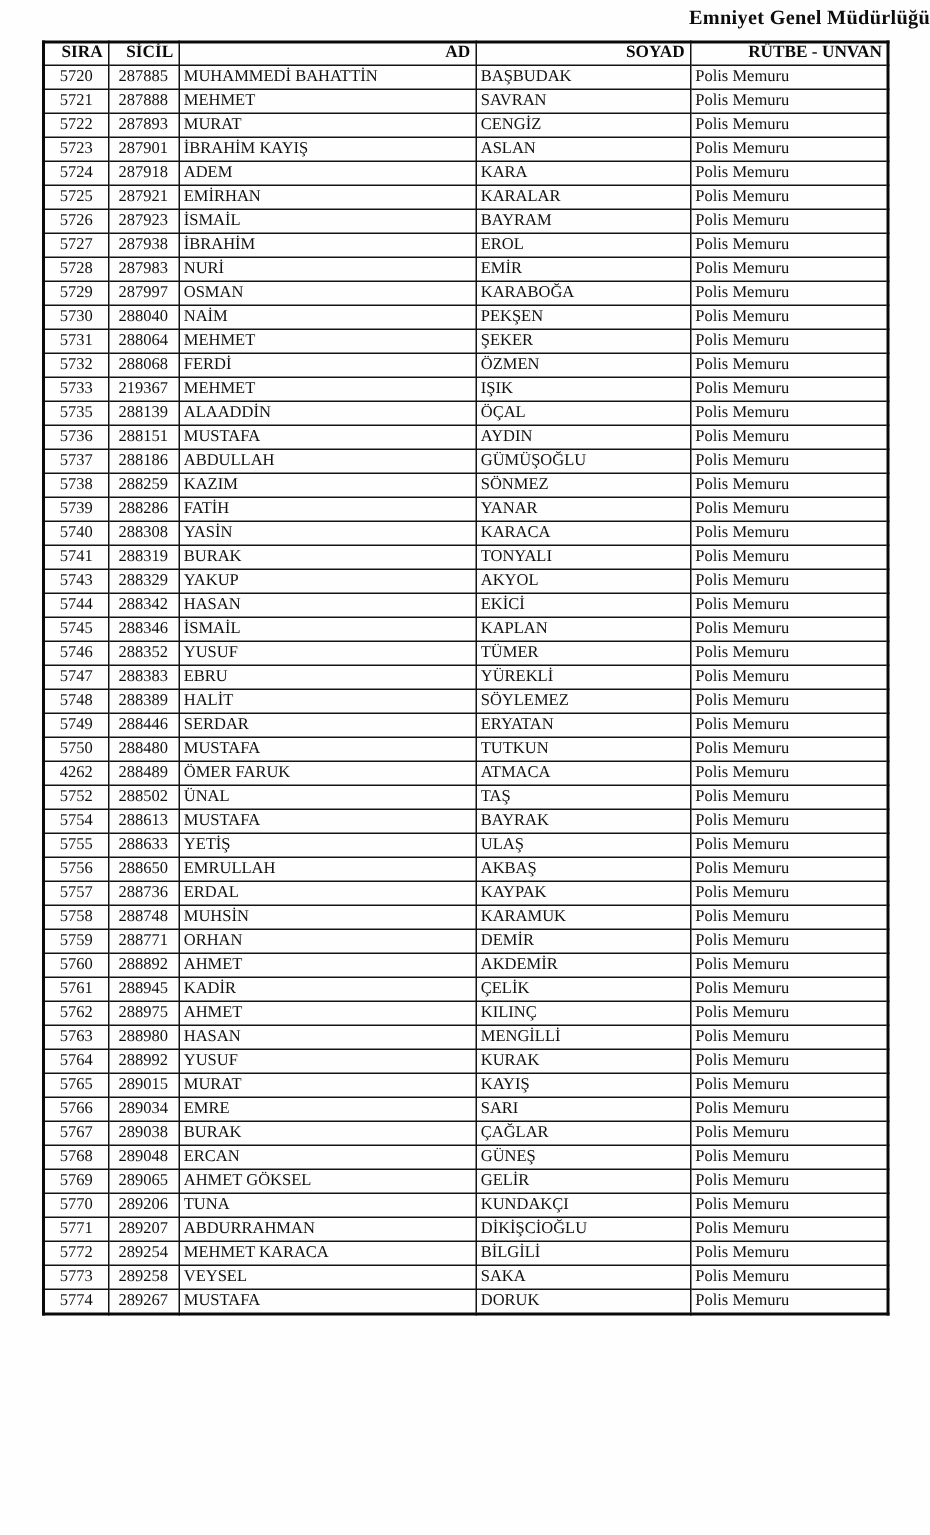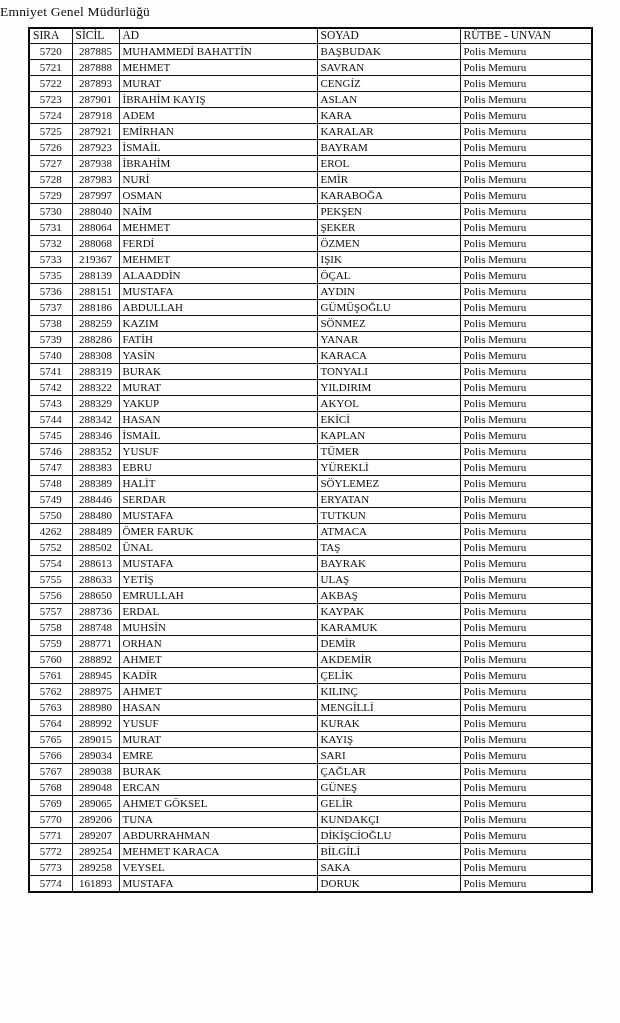--- a/index.html
+++ b/index.html
@@ -14,23 +14,23 @@
     background: #fefefe;
     font-family: "Liberation Serif", "DejaVu Serif", serif;
     color: #111111;
     overflow: hidden;
   }
   .doc-title {
     position: absolute;
     top: 4px;
     left: 0;
     width: 100%;
-    text-align: left;
+    text-align: right;
     font-size: 13.5px;
-    font-weight: normal;
+    font-weight: bold;
     letter-spacing: 0.2px;
     color: #0d0d0d;
   }
   table.roster {
     position: absolute;
     top: 27px;
     left: 28px;
     width: 563px;
     border-collapse: collapse;
     table-layout: fixed;
@@ -40,23 +40,23 @@
     border: 1.6px solid #141414;
     font-size: 11px;
     height: 15px;
     padding: 0 3px;
     white-space: nowrap;
     overflow: hidden;
     vertical-align: middle;
     line-height: 1;
   }
   table.roster th {
-    font-weight: normal;
+    font-weight: bold;
     font-size: 11.5px;
-    text-align: left;
+    text-align: right;
     height: 14px;
     color: #0a0a0a;
   }
   td.c-sira, td.c-sicil { text-align: center; }
   td.c-ad, td.c-soyad, td.c-rutbe { text-align: left; padding-left: 4px; }
   col.w-sira  { width: 43px; }
   col.w-sicil { width: 47px; }
   col.w-ad    { width: 198px; }
   col.w-soyad { width: 143px; }
   col.w-rutbe { width: 132px; }
@@ -226,27 +226,20 @@
           <td class="c-rutbe">Polis Memuru</td>
         </tr>
         <tr>
           <td class="c-sira">5741</td>
           <td class="c-sicil">288319</td>
           <td class="c-ad">BURAK</td>
           <td class="c-soyad">TONYALI</td>
           <td class="c-rutbe">Polis Memuru</td>
         </tr>
         <tr>
-          <td class="c-sira">5742</td>
-          <td class="c-sicil">288322</td>
-          <td class="c-ad">MURAT</td>
-          <td class="c-soyad">YILDIRIM</td>
-          <td class="c-rutbe">Polis Memuru</td>
-        </tr>
-        <tr>
           <td class="c-sira">5743</td>
           <td class="c-sicil">288329</td>
           <td class="c-ad">YAKUP</td>
           <td class="c-soyad">AKYOL</td>
           <td class="c-rutbe">Polis Memuru</td>
         </tr>
         <tr>
           <td class="c-sira">5744</td>
           <td class="c-sicil">288342</td>
           <td class="c-ad">HASAN</td>
@@ -444,20 +437,20 @@
         </tr>
         <tr>
           <td class="c-sira">5773</td>
           <td class="c-sicil">289258</td>
           <td class="c-ad">VEYSEL</td>
           <td class="c-soyad">SAKA</td>
           <td class="c-rutbe">Polis Memuru</td>
         </tr>
         <tr>
           <td class="c-sira">5774</td>
-          <td class="c-sicil">161893</td>
+          <td class="c-sicil">289267</td>
           <td class="c-ad">MUSTAFA</td>
           <td class="c-soyad">DORUK</td>
           <td class="c-rutbe">Polis Memuru</td>
         </tr>
       </tbody>
   </table>
 </div>
 
 </body></html>

